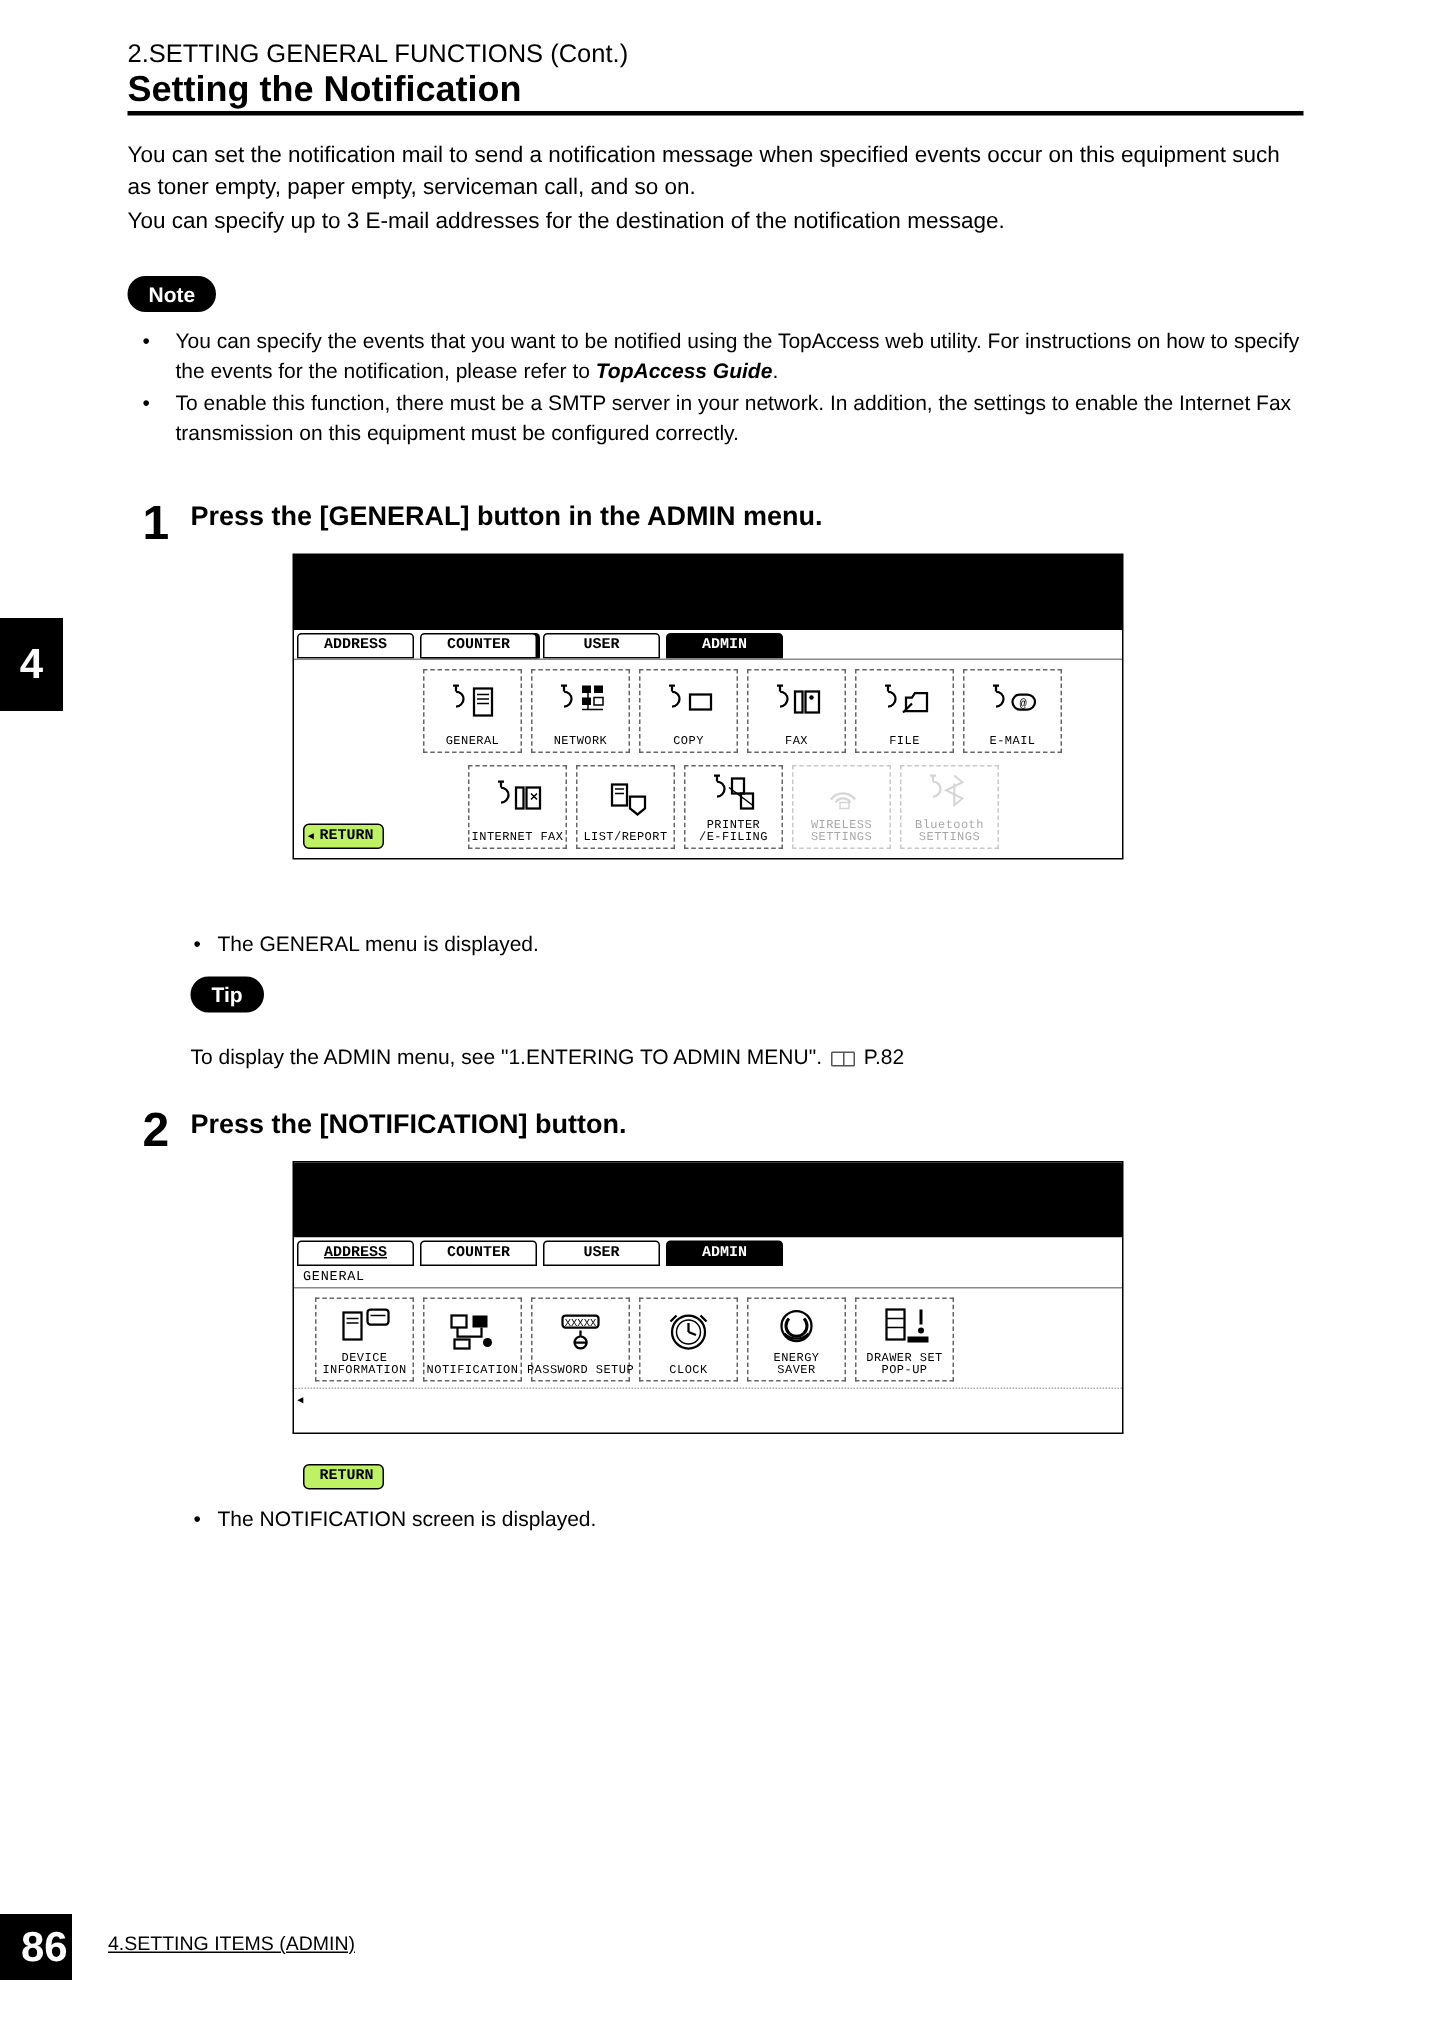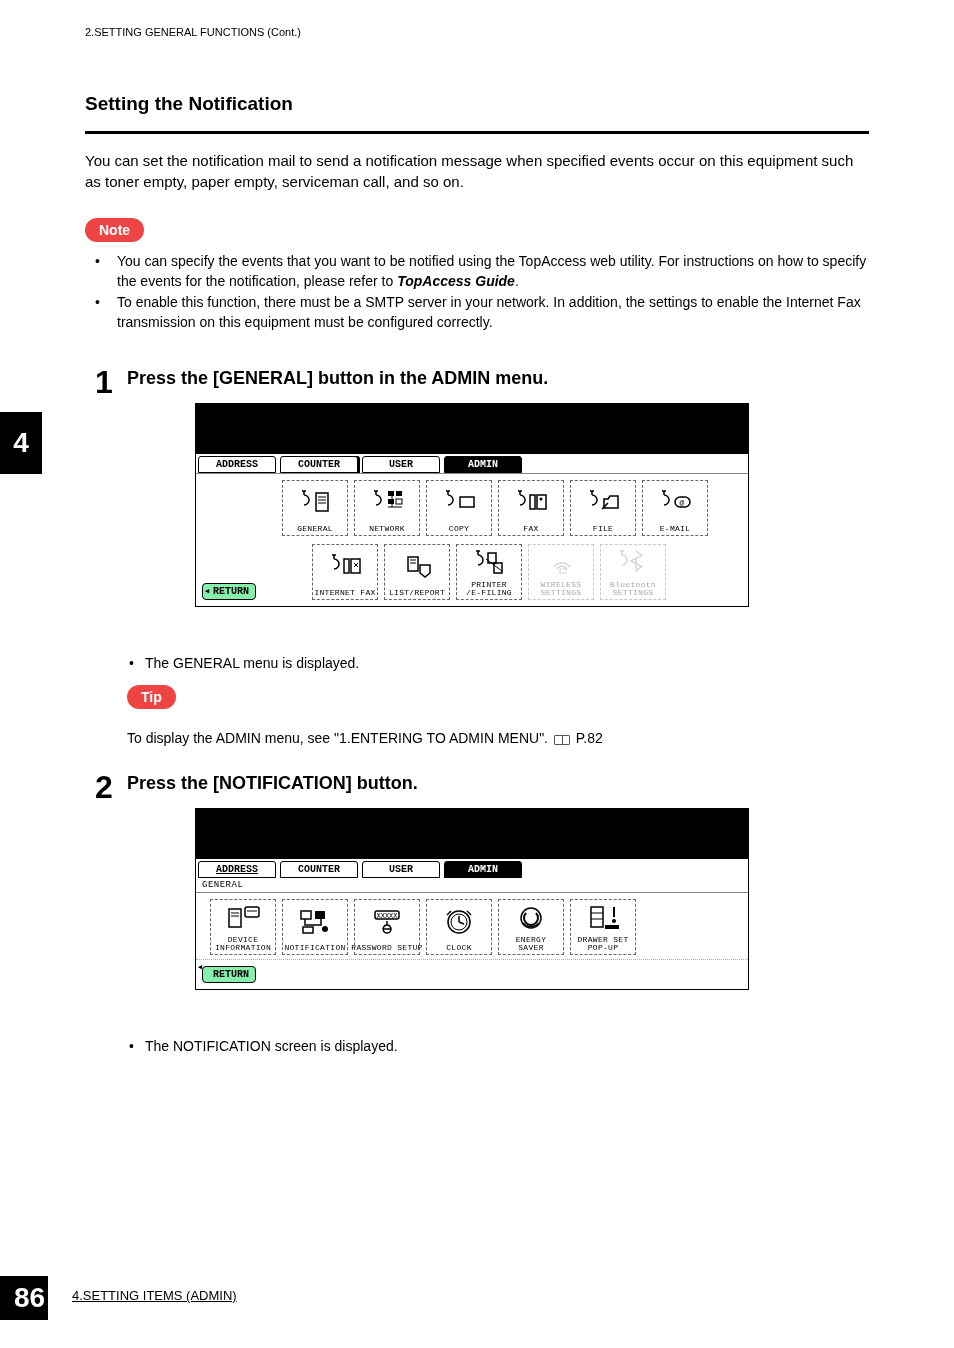--- a/index.html
+++ b/index.html
@@ -10,41 +10,40 @@
       background: #fff;
       position: relative;
       color: #000;
     }
     .page {
       padding: 26px 85px 0 85px;
       position: relative;
       height: 100%;
     }
     .header-section {
-      font-size: 11px;
-      margin-bottom: 55px;
+      font-size: 17px;
     }
     .section-title {
-      font-size: 19px;
-      font-weight: bold;
-      margin-bottom: 16px;
+      font-size: 24px;
+      font-weight: bold;
+      margin-bottom: 0;
     }
     .title-rule {
       border: none;
       border-top: 3px solid #000;
       margin-bottom: 16px;
     }
     .body-text {
       font-size: 15px;
       line-height: 1.4;
       margin-bottom: 2px;
     }
     .note-badge, .tip-badge {
       display: inline-block;
-      background: #ef4444;
+      background: #000000;
       color: #fff;
       font-weight: bold;
       font-size: 14px;
       padding: 4px 14px;
       border-radius: 14px;
       margin: 24px 0 10px 0;
     }
     .tip-badge {
       margin-left: 42px;
       margin-top: 14px;
@@ -181,21 +180,22 @@
     }
     .return-btn {
       position: absolute;
       left: 6px;
       bottom: 6px;
       border: 1.5px solid #000;
       border-radius: 4px;
       padding: 2px 6px 2px 10px;
       font-size: 10px;
       font-weight: bold;
-      background: #86efac;
+      background: #bef264;
+      margin-top: 44px;
     }
     .return-btn::before {
       content: "◀";
       font-size: 7px;
       position: absolute;
       left: 2px;
       top: 3px;
     }
     .return-row {
       padding: 6px;
@@ -283,20 +283,21 @@
 <body>
 
 <div class="page">
 
   <div class="header-section">2.SETTING GENERAL FUNCTIONS (Cont.)</div>
 
   <div class="section-title">Setting the Notification</div>
   <hr class="title-rule">
 
   <p class="body-text">You can set the notification mail to send a notification message when specified events occur on this equipment such as toner empty, paper empty, serviceman call, and so on.</p>
+  <p class="body-text">You can specify up to 3 E-mail addresses for the destination of the notification message.</p>
 
   <div class="note-badge">Note</div>
   <ul class="bullet-list">
     <li>
       <span>You can specify the events that you want to be notified using the TopAccess web utility.  For instructions on how to specify the events for the notification, please refer to </span><span class="italic-bold">TopAccess Guide</span><span>.</span>
     </li>
     <li>To enable this function, there must be a SMTP server in your network.  In addition, the settings to enable the Internet Fax transmission on this equipment must be configured correctly.</li>
   </ul>
 
   <div class="side-tab">4</div>

